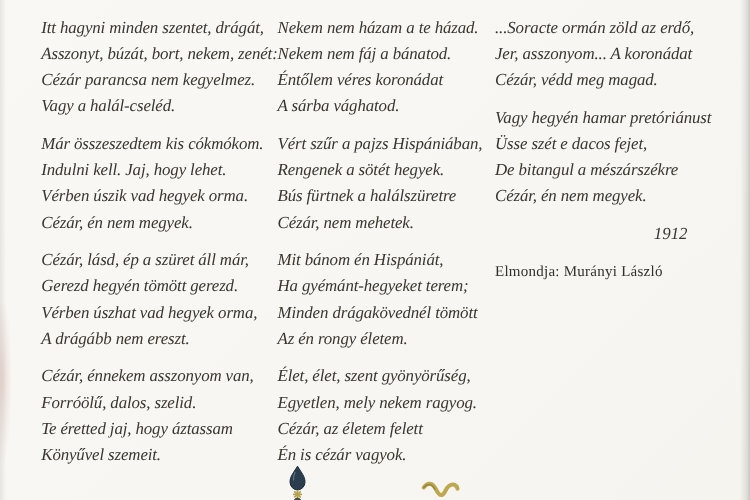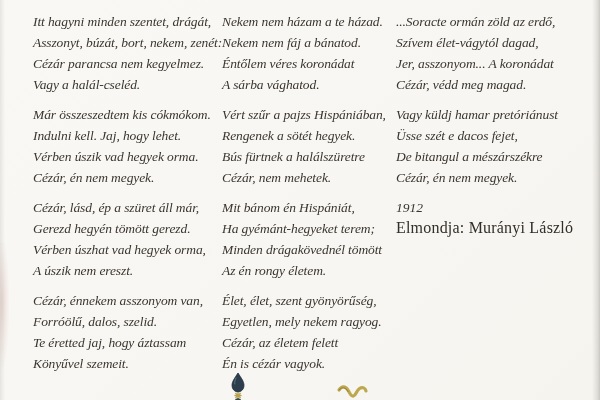--- a/index.html
+++ b/index.html
@@ -30,25 +30,25 @@
   #col-0{left:33px;width:180px;}
   #col-1{left:222px;width:180px;}
   #col-2{left:396px;width:168px;}
   .stanza{margin-bottom:9px;}
   .line{
     font-style:italic;font-size:13.5px;line-height:21px;
     color:#3a352e;white-space:nowrap;letter-spacing:-0.1px;
   }
   .year{
     font-style:italic;font-size:13.5px;line-height:21px;color:#3a352e;
-    text-align:left;padding-right:14px;margin-top:1px;
+    text-align:right;padding-right:14px;margin-top:1px;
   }
   .credit{
-    font-style:normal;font-size:16px;line-height:20px;color:#322e28;
-    letter-spacing:0.2px;white-space:nowrap;
+    font-style:normal;font-size:12px;line-height:20px;color:#322e28;
+    margin-top:10px;letter-spacing:0.2px;white-space:nowrap;
   }
   
   .ornament{position:absolute;pointer-events:none;}
   #ornament-teardrop{left:228px;top:372px;width:20px;height:34px;}
   #ornament-ribbon{left:336px;top:383px;width:32px;height:22px;}
 </style>
 </head>
 <body>
 
 <div class="page">
@@ -64,21 +64,21 @@
         <div class="stanza">
           <div class="line">Már összeszedtem kis cókmókom.</div>
           <div class="line">Indulni kell. Jaj, hogy lehet.</div>
           <div class="line">Vérben úszik vad hegyek orma.</div>
           <div class="line">Cézár, én nem megyek.</div>
         </div>
         <div class="stanza">
           <div class="line">Cézár, lásd, ép a szüret áll már,</div>
           <div class="line">Gerezd hegyén tömött gerezd.</div>
           <div class="line">Vérben úszhat vad hegyek orma,</div>
-          <div class="line">A úszik nem ereszt.</div>
+          <div class="line">A drágább nem ereszt.</div>
         </div>
         <div class="stanza">
           <div class="line">Cézár, énnekem asszonyom van,</div>
           <div class="line">Forróölű, dalos, szelid.</div>
           <div class="line">Te éretted jaj, hogy áztassam</div>
           <div class="line">Könyűvel szemeit.</div>
         </div>
       </div>
   </div>
 
@@ -108,26 +108,25 @@
           <div class="line">Cézár, az életem felett</div>
           <div class="line">Én is cézár vagyok.</div>
         </div>
       </div>
   </div>
 
   <div class="col" id="col-2">
     <div class="stanzas">
         <div class="stanza">
           <div class="line">...Soracte ormán zöld az erdő,</div>
-          <div class="line">Szívem élet-vágytól dagad,</div>
           <div class="line">Jer, asszonyom... A koronádat</div>
           <div class="line">Cézár, védd meg magad.</div>
         </div>
         <div class="stanza">
-          <div class="line">Vagy küldj hamar pretóriánust</div>
+          <div class="line">Vagy hegyén hamar pretóriánust</div>
           <div class="line">Üsse szét e dacos fejet,</div>
           <div class="line">De bitangul a mészárszékre</div>
           <div class="line">Cézár, én nem megyek.</div>
         </div>
       </div>
     <div class="year">1912</div>
     <div class="credit">Elmondja: Murányi László</div>
   </div>
 
   <svg class="ornament" id="ornament-teardrop" viewBox="0 0 20 34">

